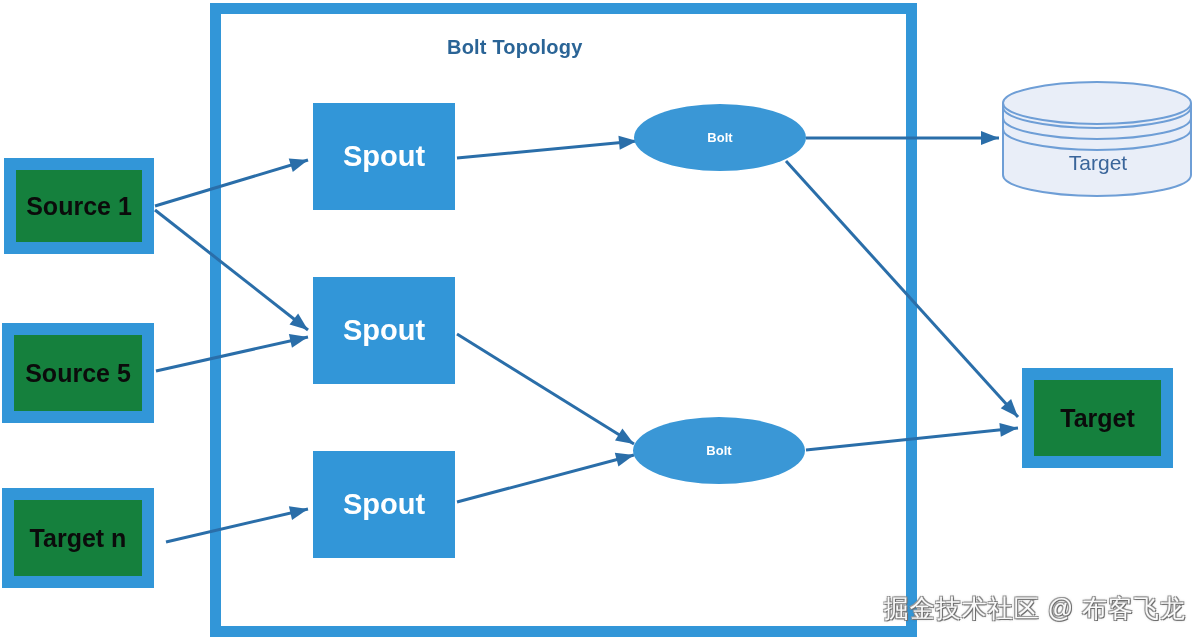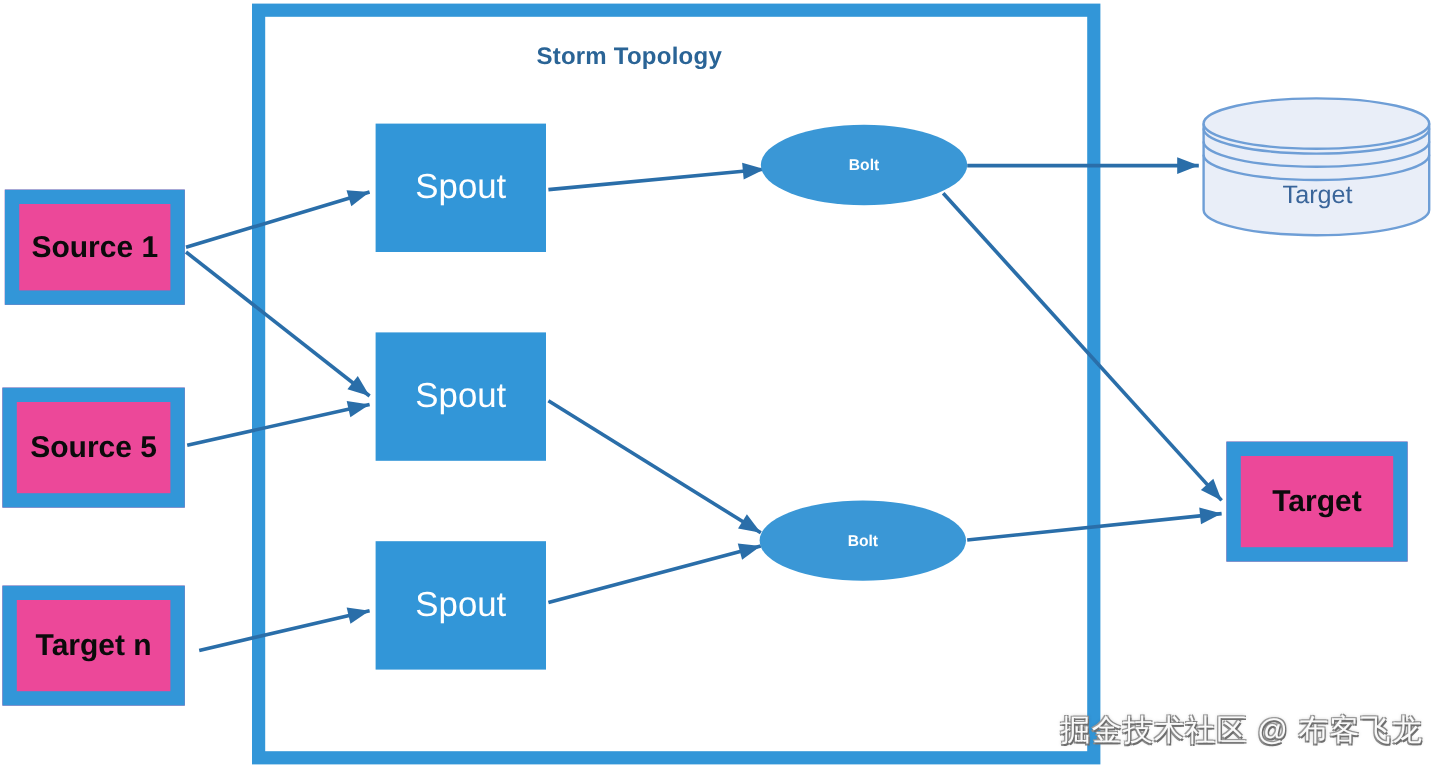--- a/index.html
+++ b/index.html
@@ -12,35 +12,35 @@
   #topology-box{
     position:absolute;left:210px;top:3px;width:707px;height:634px;
     box-sizing:border-box;border:11px solid #3296d8;background:transparent;z-index:1;
   }
   #topology-title{
     position:absolute;left:447px;top:36px;width:220px;z-index:3;
     font-size:20px;font-weight:bold;color:#2a6496;letter-spacing:0.2px;white-space:nowrap;
   }
   
   .framed-node{
-    position:absolute;box-sizing:border-box;background:#ec4899;
+    position:absolute;box-sizing:border-box;background:#15803d;
     border:12px solid #3296d8;display:flex;align-items:center;justify-content:center;
     z-index:3;
   }
   .framed-node .lbl{font-size:25px;font-weight:bold;color:#0b0b0b;white-space:nowrap;}
   #source-1{left:4px;top:158px;width:150px;height:96px;}
   #source-2{left:2px;top:323px;width:152px;height:100px;}
   #source-n{left:2px;top:488px;width:152px;height:100px;}
   #target-box{left:1022px;top:368px;width:151px;height:100px;}
   
   .spout-node{
     position:absolute;width:142px;height:107px;background:#3296d8;
     display:flex;align-items:center;justify-content:center;z-index:3;
   }
-  .spout-node .lbl{font-size:29px;font-weight:normal;color:#ffffff;white-space:nowrap;}
+  .spout-node .lbl{font-size:29px;font-weight:bold;color:#ffffff;white-space:nowrap;}
   #spout-1{left:313px;top:103px;}
   #spout-2{left:313px;top:277px;}
   #spout-3{left:313px;top:451px;}
   
   .bolt-node{
     position:absolute;width:172px;height:67px;background:#3a97d6;border-radius:50%;
     display:flex;align-items:center;justify-content:center;z-index:3;
   }
   .bolt-node .lbl{font-size:13px;font-weight:bold;color:#ffffff;white-space:nowrap;}
   #bolt-1{left:634px;top:104px;}
@@ -59,21 +59,21 @@
     font-size:25px;color:#fafafa;letter-spacing:1px;white-space:nowrap;
     text-shadow:1px 1px 0 #6e6e6e,-1px -1px 0 #9a9a9a,1px -1px 0 #8a8a8a,-1px 1px 0 #8a8a8a,0 0 3px rgba(60,60,60,.6);
   }
 </style>
 </head>
 <body>
 
 <div id="stage">
 
   <div id="topology-box"></div>
-  <div id="topology-title">Storm Topology</div>
+  <div id="topology-title">Bolt Topology</div>
 
   <svg id="edges-layer" class="layer" width="1194" height="638" viewBox="0 0 1194 638">
     <defs>
       <marker id="arrow" viewBox="0 0 20 16" refX="19" refY="8" markerWidth="20" markerHeight="16" markerUnits="userSpaceOnUse" orient="auto">
         <polygon points="1,1 19,8 1,15" fill="#2a6ea9"></polygon>
       </marker>
     </defs>
     <g stroke="#2a6ea9" stroke-width="3" fill="none">
       <line x1="155" y1="206" x2="308" y2="160" marker-end="url(#arrow)"></line>
       <line x1="155" y1="210" x2="308" y2="330" marker-end="url(#arrow)"></line>

